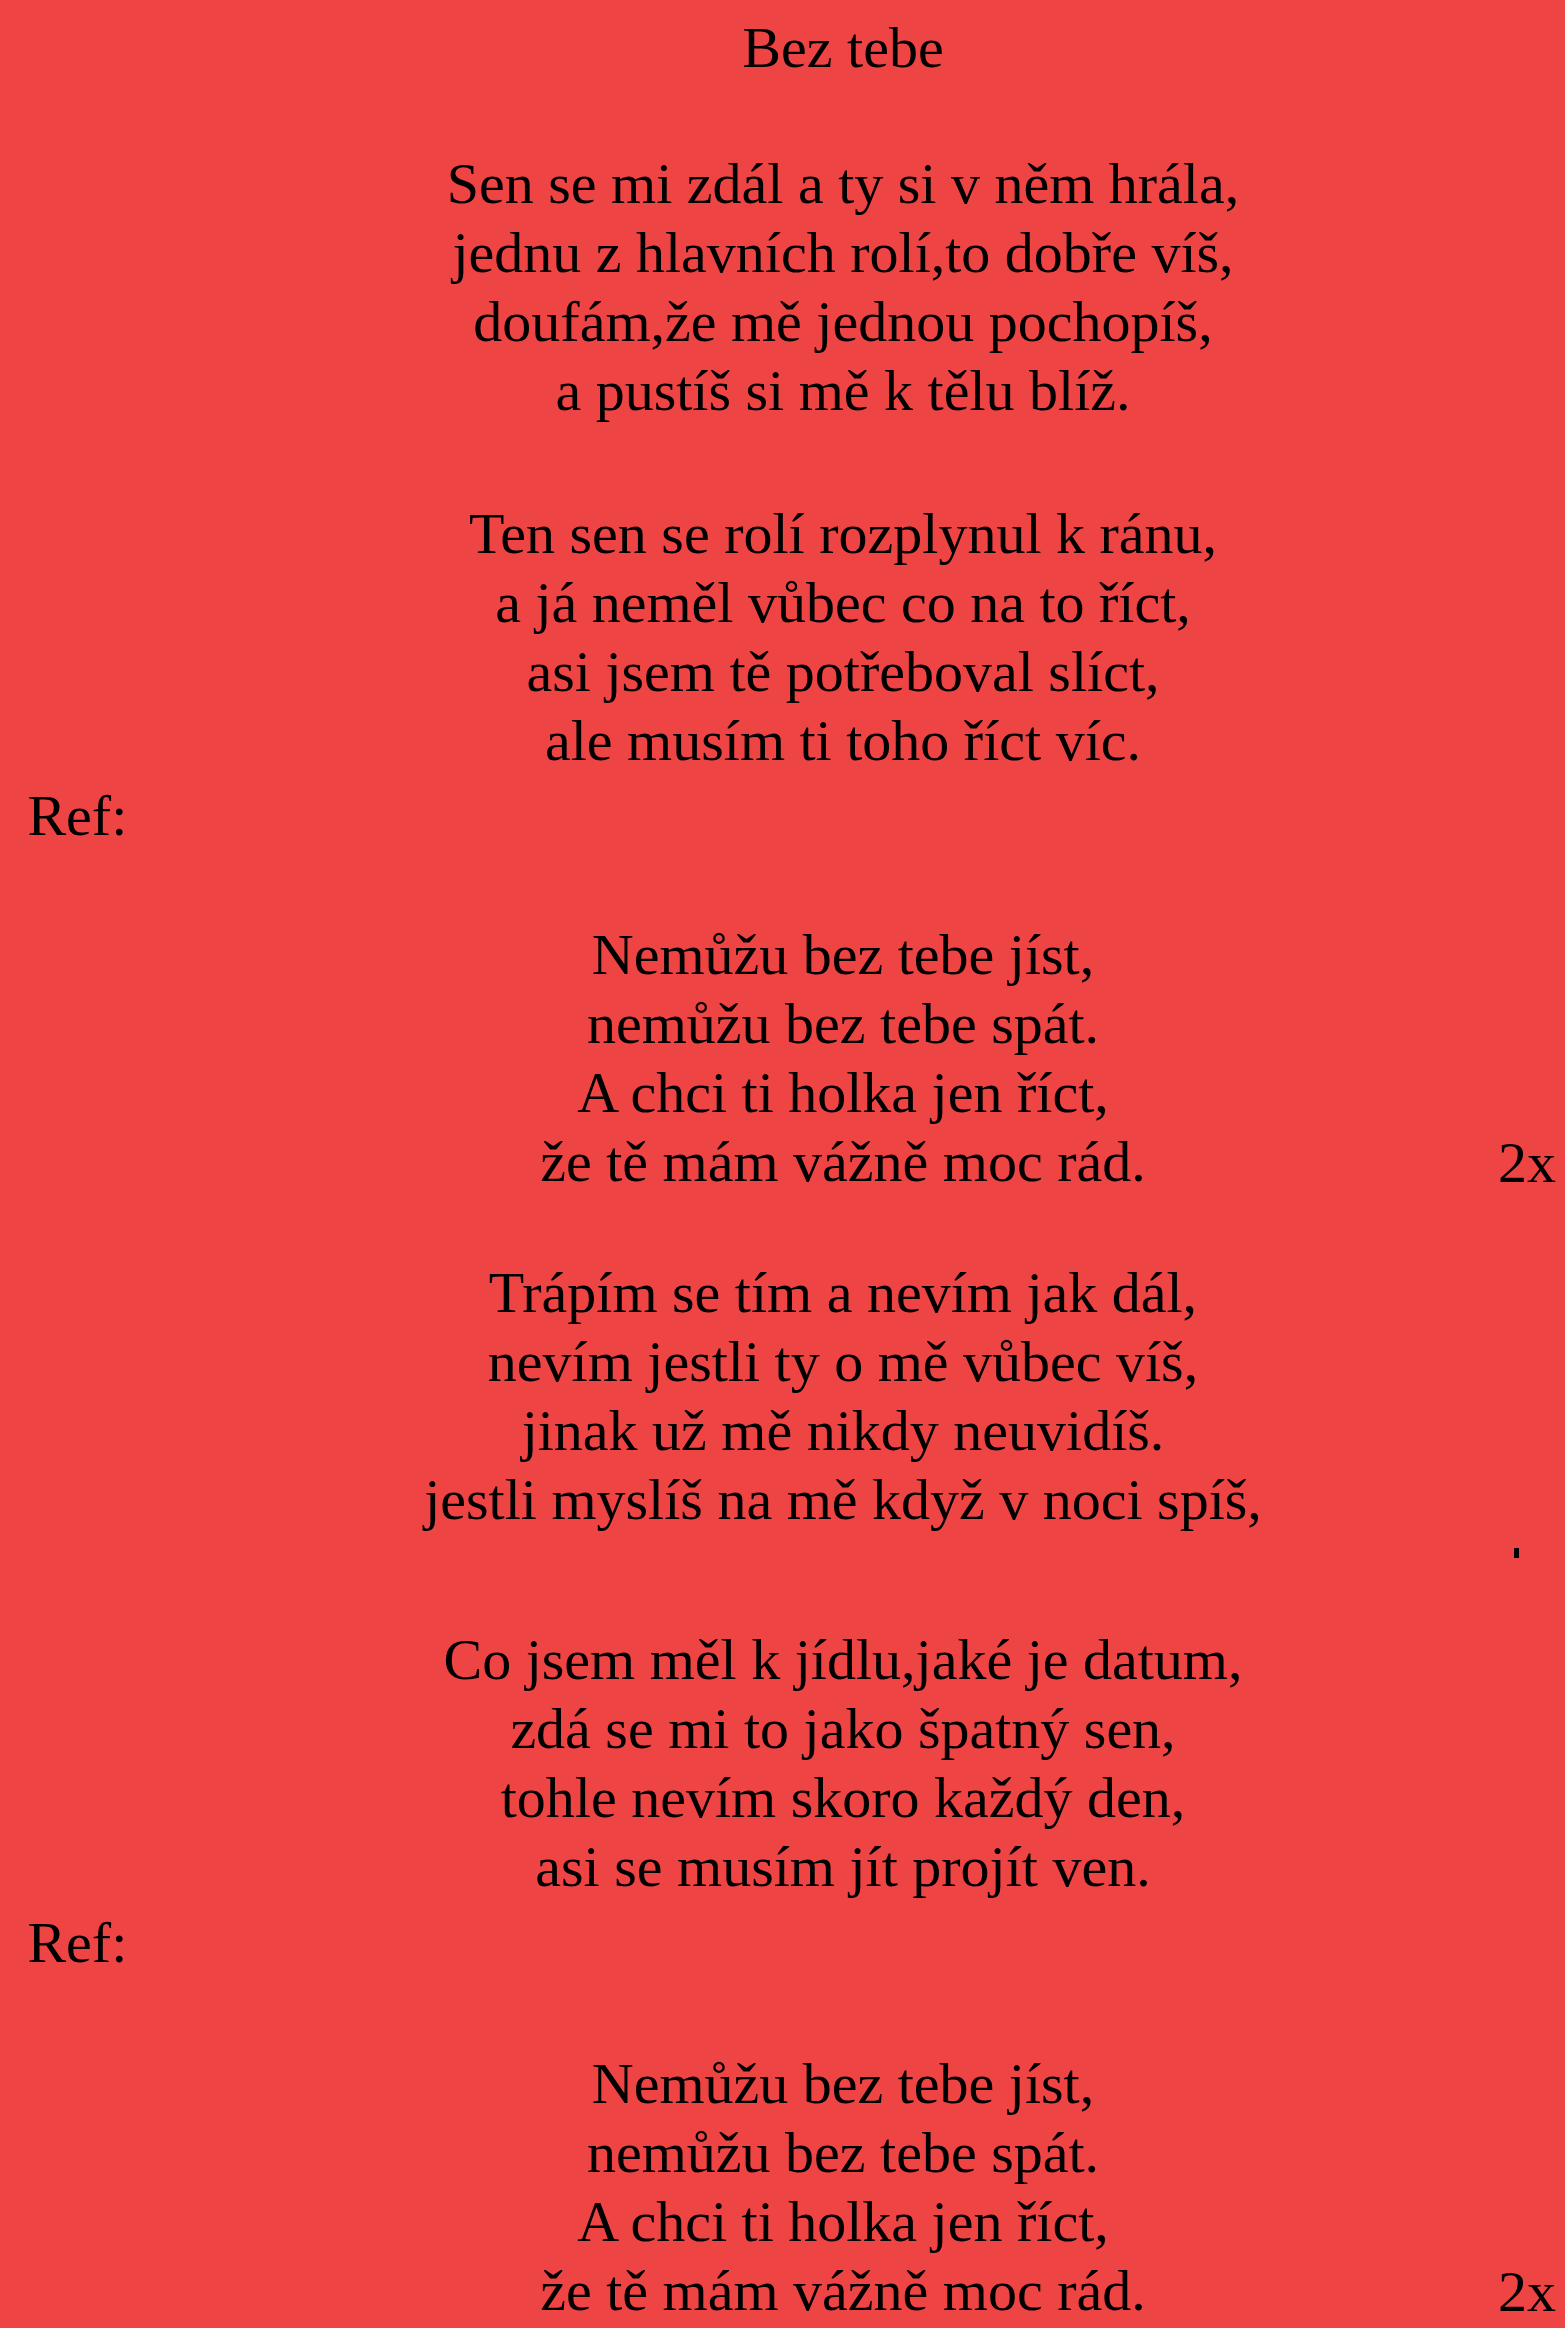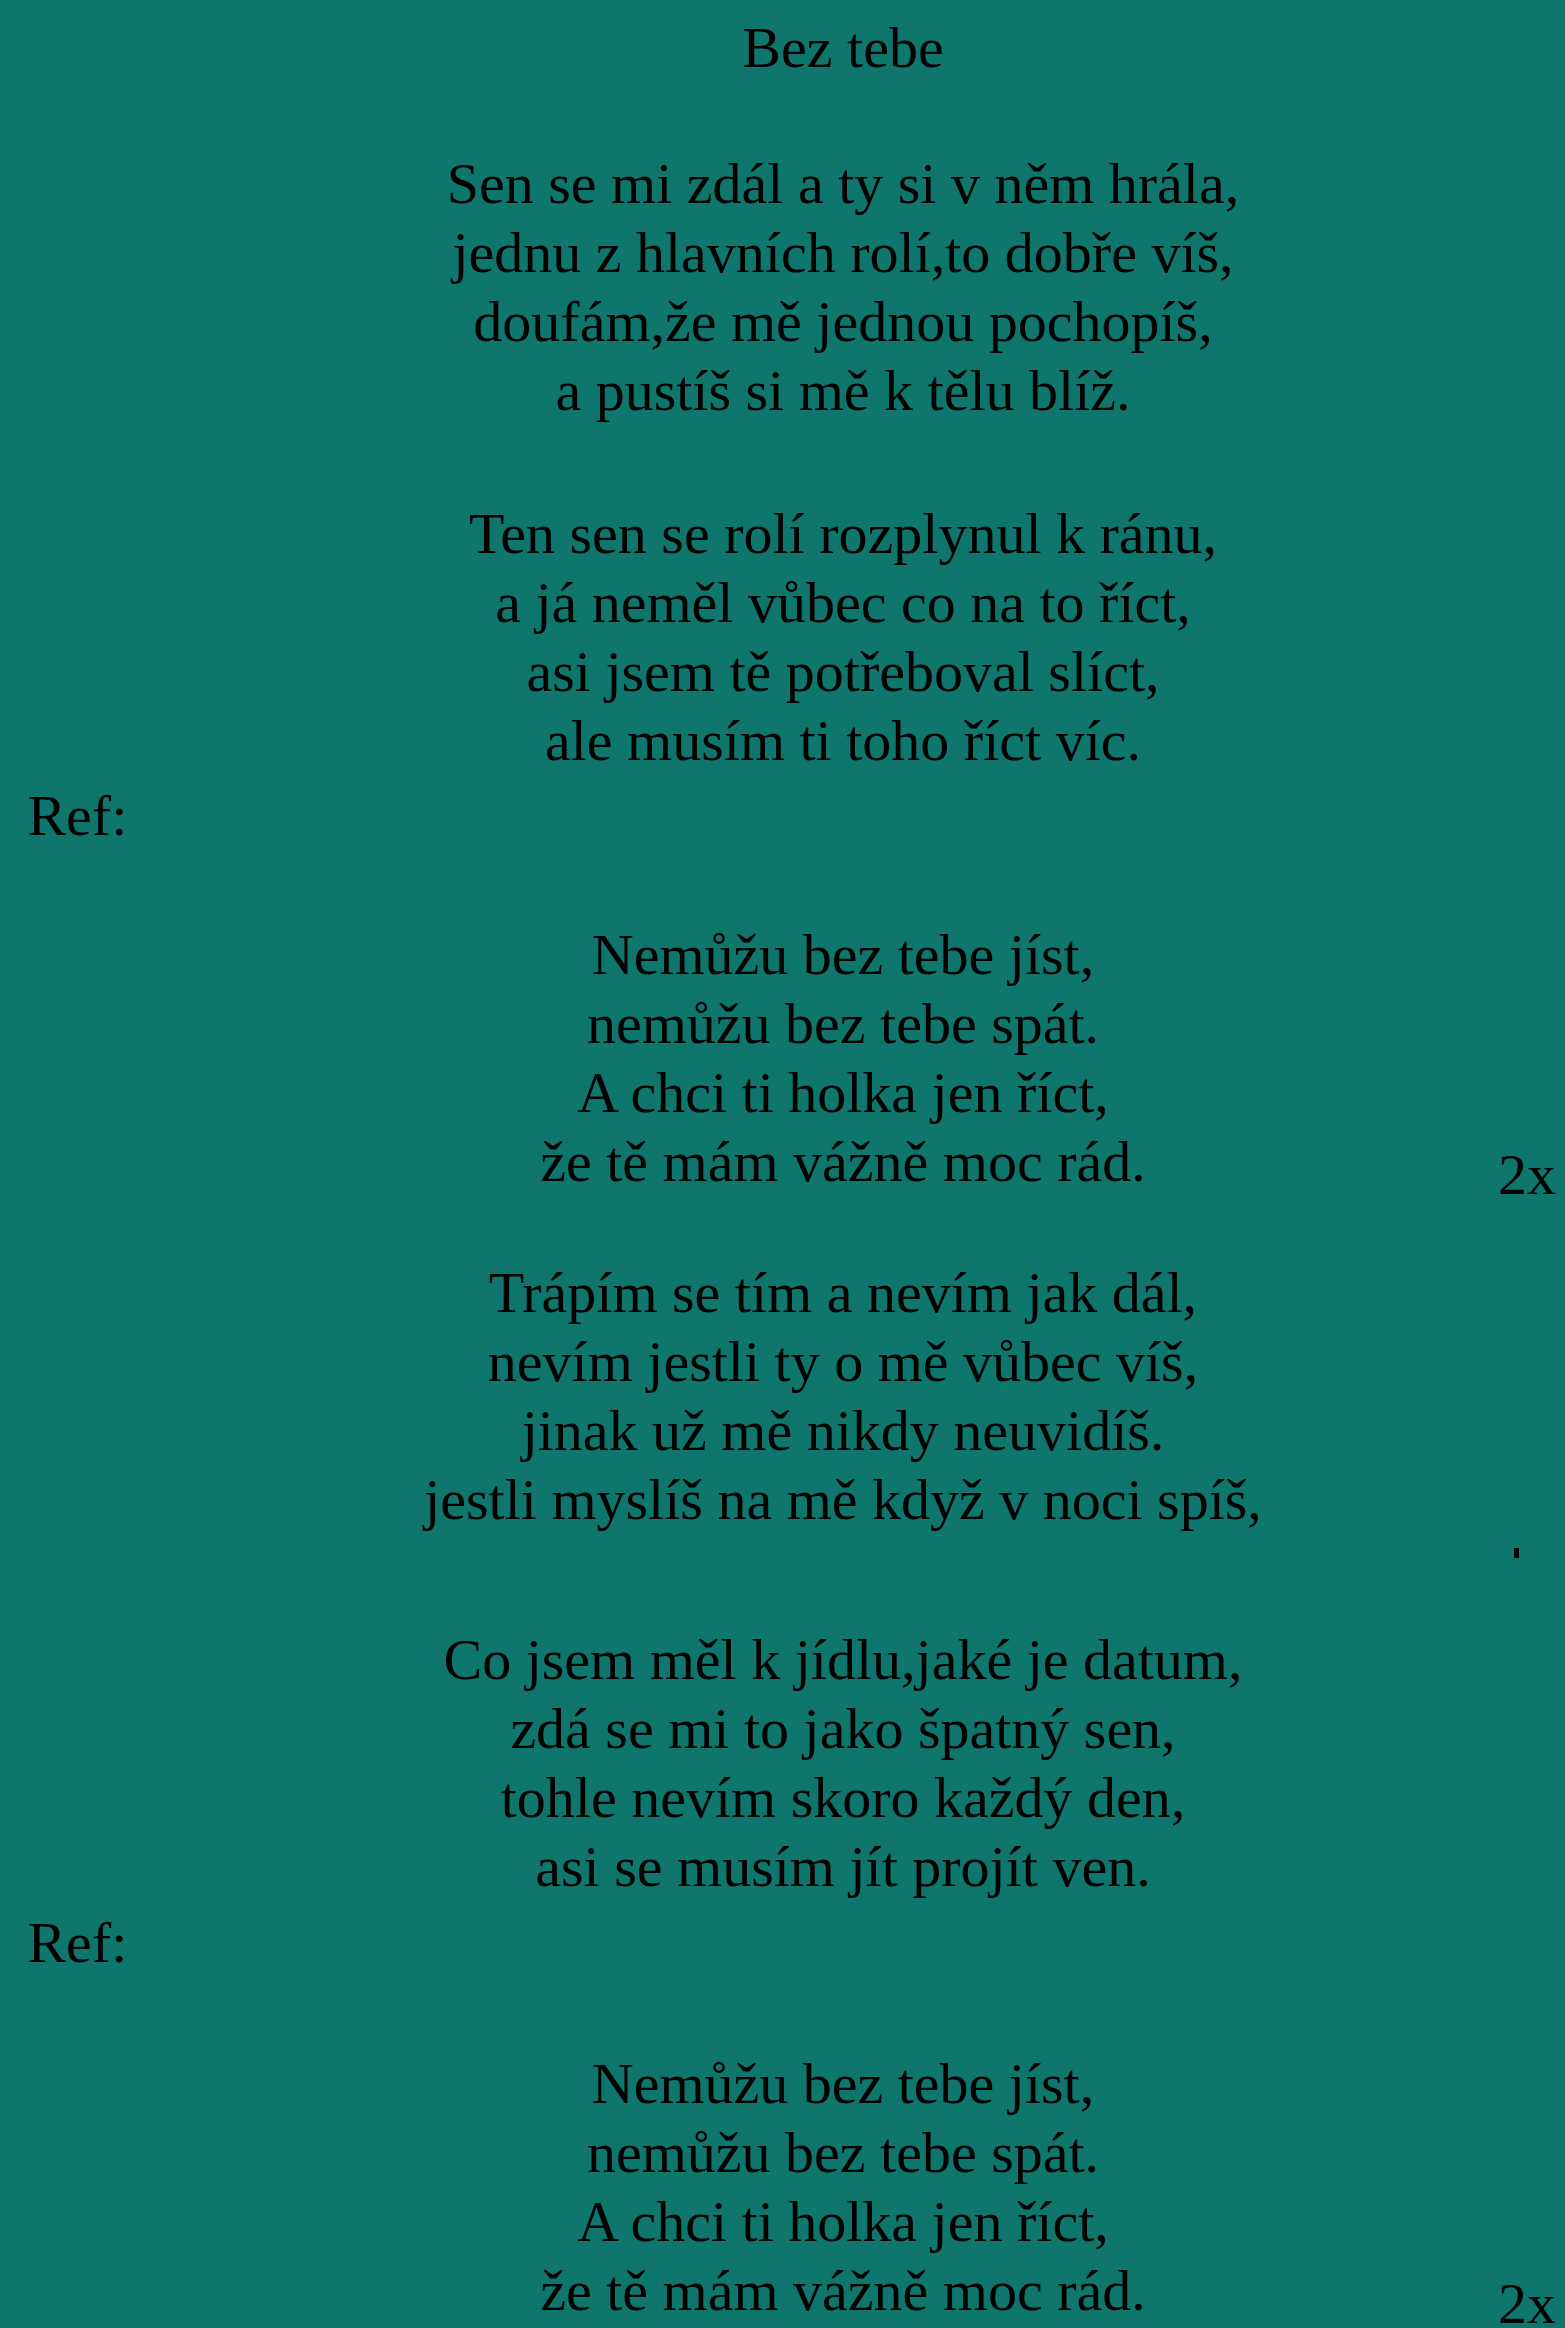--- a/index.html
+++ b/index.html
@@ -4,21 +4,21 @@
 <style>
   html, body {
     margin: 0;
     padding: 0;
     background: #ffffff;
   }
   .page {
     position: relative;
     width: 1565px;
     height: 2328px;
-    background: #0f766e;
+    background: #ef4444;
     overflow: hidden;
     font-family: "Liberation Serif", "DejaVu Serif", serif;
     font-size: 58px;
     line-height: 69px;
     color: #000000;
     -webkit-font-smoothing: antialiased;
   }
   
   .col {
     position: absolute;
@@ -29,21 +29,20 @@
   }
   .ref {
     position: absolute;
     left: 27.4px;
     text-align: center;
   }
   .repeat {
     position: absolute;
     right: 9.1px;
     text-align: right;
-    margin-top: 12px;
   }
   .stray {
     position: absolute;
     left: 1514px;
     top: 1548px;
     width: 4.6px;
     height: 10px;
     background: #000000;
   }
 </style>

